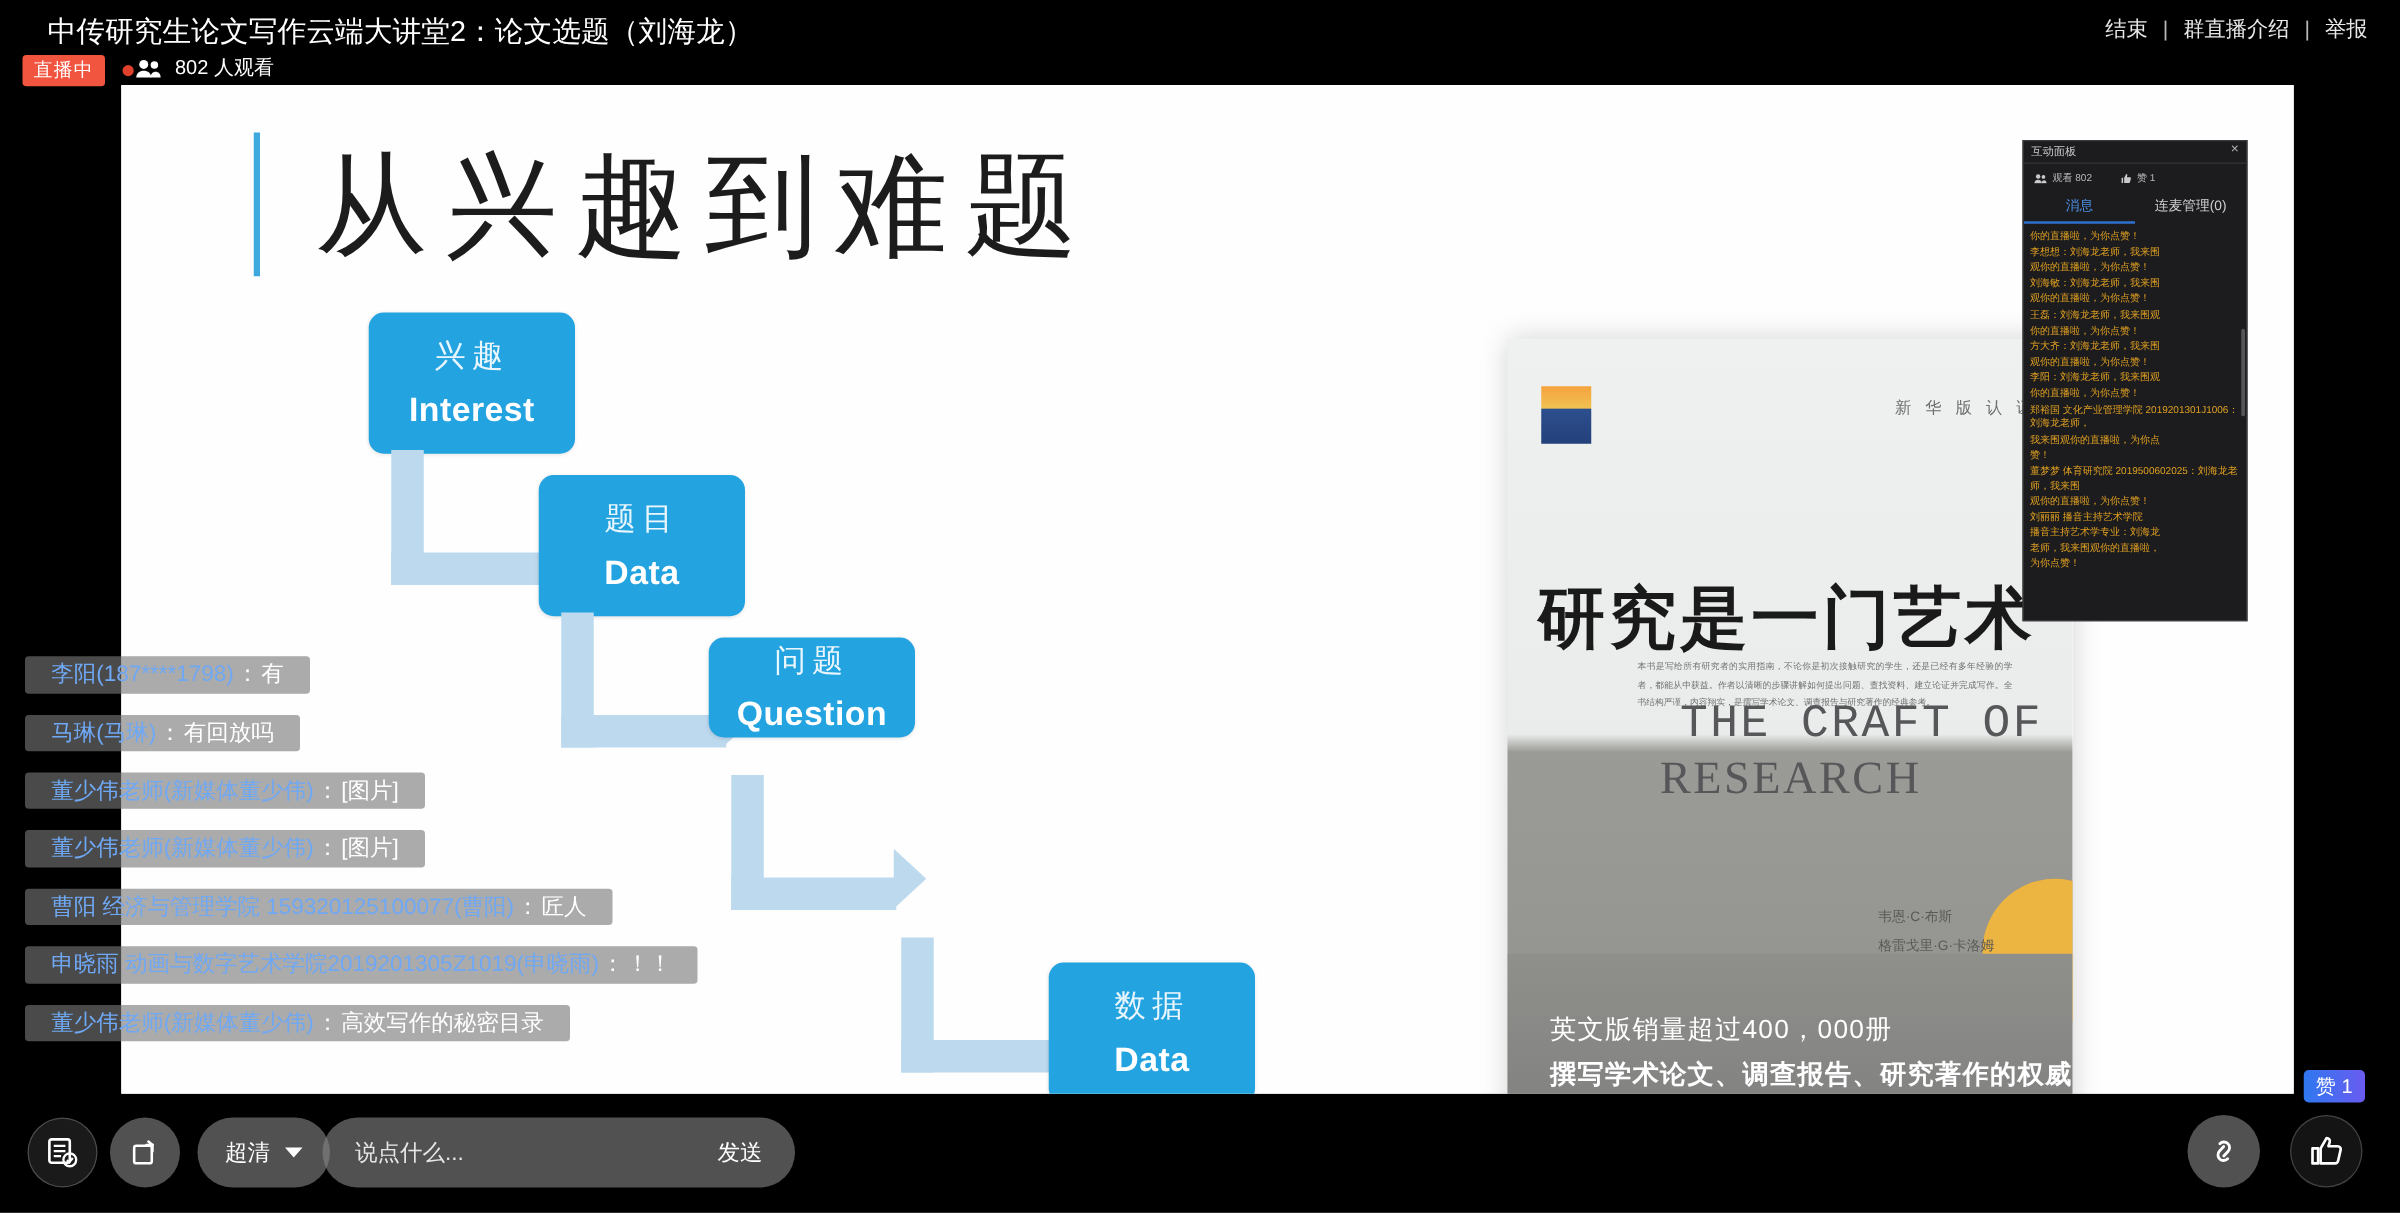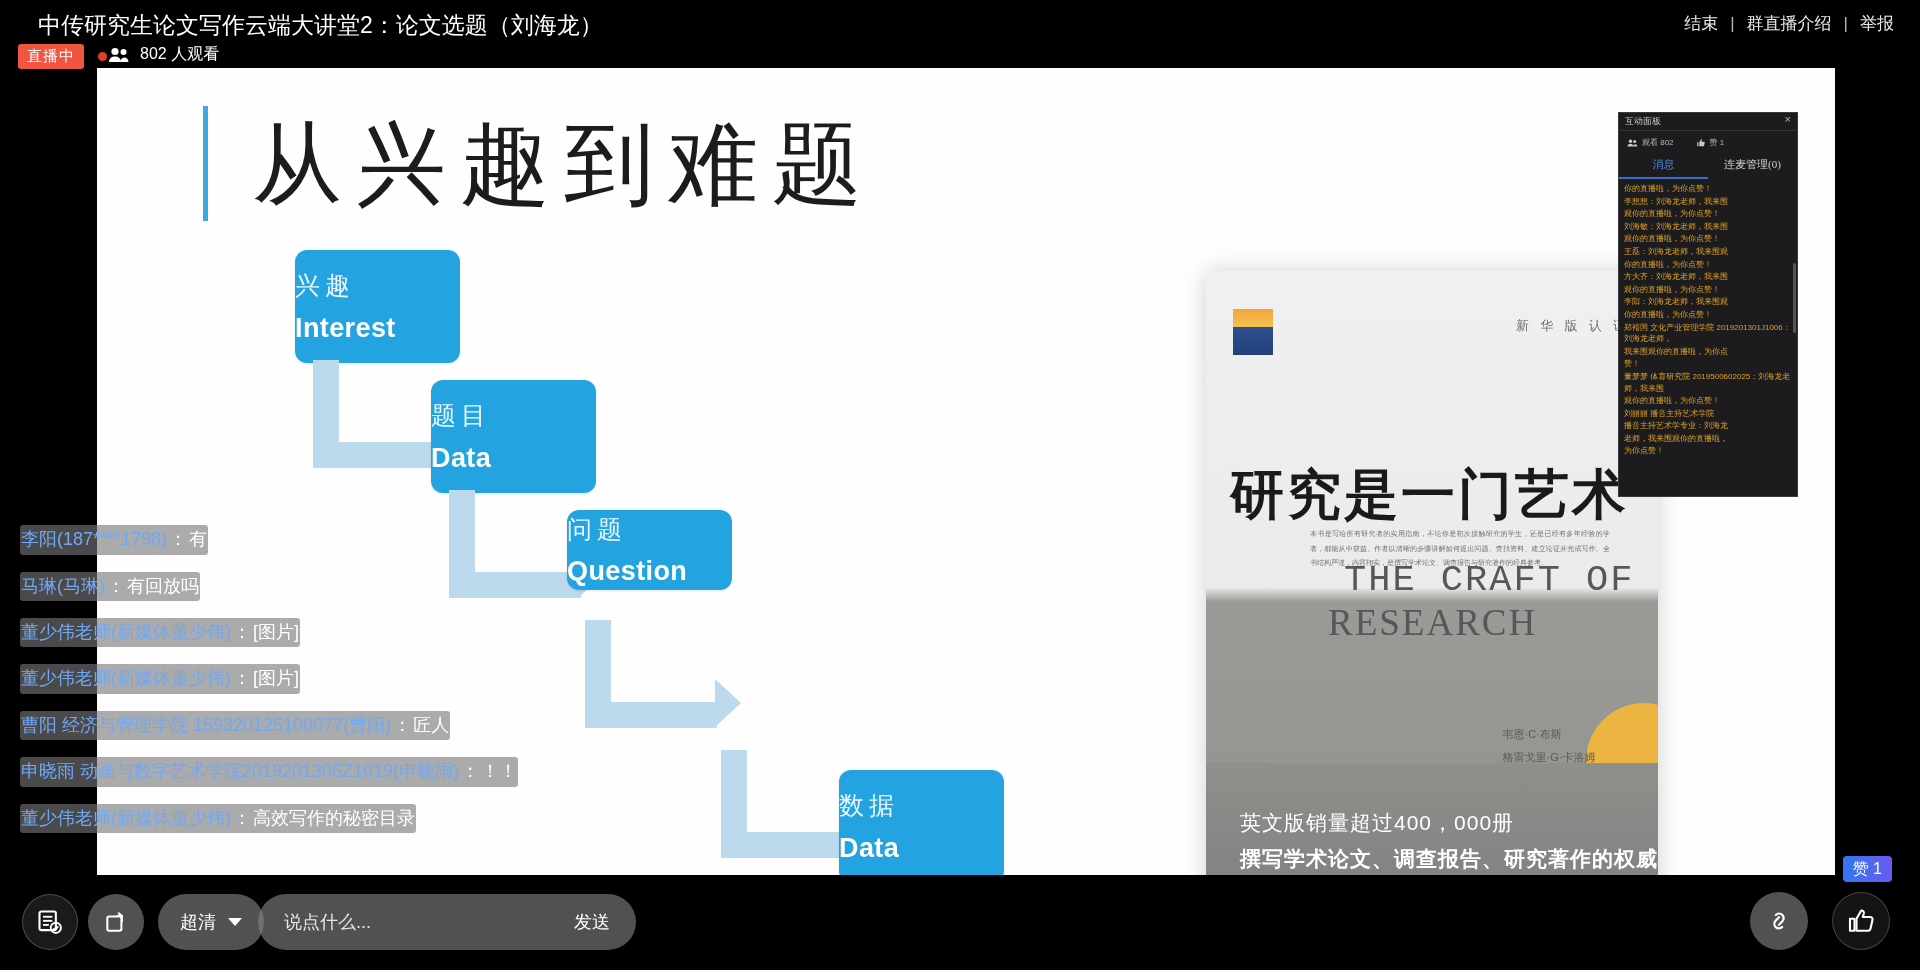--- a/index.html
+++ b/index.html
@@ -15,21 +15,21 @@
 
   .slide-title-bar{ position:absolute; left:106px; top:38px; width:5px; height:115px;
                     background:#3fa9dd; }
   .slide-title{ position:absolute; left:155px; top:36px;
                 font-family:"Liberation Serif","DejaVu Serif",serif;
                 font-size:90px; letter-spacing:14px; color:#1c1c1c; white-space:nowrap;
                 font-weight:400; }
 
   
   .fbox{ position:absolute; background:#23a3e0; border-radius:12px; color:#fff;
-         display:flex; flex-direction:column; justify-content:center;
+         display:flex; flex-direction:column; align-items:center; justify-content:center;
          box-shadow:0 1px 3px rgba(0,0,0,.10); }
   .fbox .cn{ font-size:25px; letter-spacing:5px; line-height:1.35;
              font-family:"Liberation Serif","DejaVu Serif",serif; color:#eaf6fd;}
   .fbox .en{ font-size:27px; font-weight:bold; letter-spacing:.4px; margin-top:10px; color:#fff;}
 
   
   .elbow{ position:absolute; }
   .elbow .v{ position:absolute; left:0; top:0; width:26px; background:#bdd9ee; }
   .elbow .h{ position:absolute; left:0; width:calc(100% - 24px); height:26px; background:#bdd9ee; }
   .elbow .tip{ position:absolute; width:0; height:0;
@@ -80,21 +80,21 @@
   .viewers svg{ margin-right:10px; }
   .header-links{ position:absolute; right:26px; top:12px; display:flex; align-items:center;
                  color:#e9e9e9; font-size:17px; text-shadow:0 1px 3px rgba(0,0,0,.8); }
   .header-links span.lk{ cursor:pointer; }
   .header-links .sep{ margin:0 12px; color:#b9b9b9; }
 
   
   .chat-overlay{ position:absolute; left:20px; bottom:120px; width:640px; z-index:35; }
   .chat-line{ margin-bottom:17px; display:block; }
   .chat-inner{ display:inline-block; background:rgba(120,120,120,.62); border-radius:3px;
-               padding:3px 1px; font-size:18px; color:#fff; line-height:1.3;
+               padding:3px 21px; font-size:18px; color:#fff; line-height:1.3;
                max-width:620px; }
   .chat-inner .nick{ color:#6fa8f5; }
   .chat-inner .colon{ color:#fff; margin:0 2px; }
 
   
   .bottom{ position:absolute; left:0; bottom:0; width:1920px; height:96px; z-index:40; }
   .circ{ position:absolute; border-radius:50%; display:flex; align-items:center;
          justify-content:center; }
   .btn-note{ left:22px; bottom:20px; width:56px; height:56px; background:rgba(255,255,255,.10);
              border:1px solid rgba(255,255,255,.22); }
@@ -122,21 +122,21 @@
           background:#1c1c1f; border:1px solid #3a3a3e; z-index:45; overflow:hidden; }
   .panel-head{ position:relative; height:18px; border-bottom:1px solid #333;}
   .panel-title{ position:absolute; left:6px; top:2px; font-size:9px; color:#c8c8c8; }
   .panel-close{ position:absolute; right:6px; top:1px; font-size:11px; color:#b5b5b5;
                 line-height:1; cursor:pointer; }
   .panel-stats{ display:flex; align-items:center; gap:22px; padding:6px 8px 2px 8px;
                 font-size:8px; color:#b9b9b9; }
   .panel-stats .st{ display:flex; align-items:center; gap:4px; }
   .panel-tabs{ display:flex; margin-top:4px; }
   .panel-tab{ flex:1; text-align:center; font-size:11px; padding:3px 0 5px 0;
-              color:#cfcfcf; cursor:pointer;font-family:Liberation Serif, serif; }
+              color:#cfcfcf; cursor:pointer; }
   .panel-tab.active{ color:#4a90e2; border-bottom:2px solid #2f6fd0; }
   .panel-msgs{ padding:4px 5px; overflow:hidden; height:300px; }
   .pmsg{ font-size:8px; line-height:1.45; color:#e0a020; word-break:break-all;
          margin-bottom:1px; }
   .panel-scroll{ position:absolute; right:1px; top:150px; width:3px; height:70px;
                  background:#555; border-radius:2px; }
 </style>
 </head>
 <body>
 

